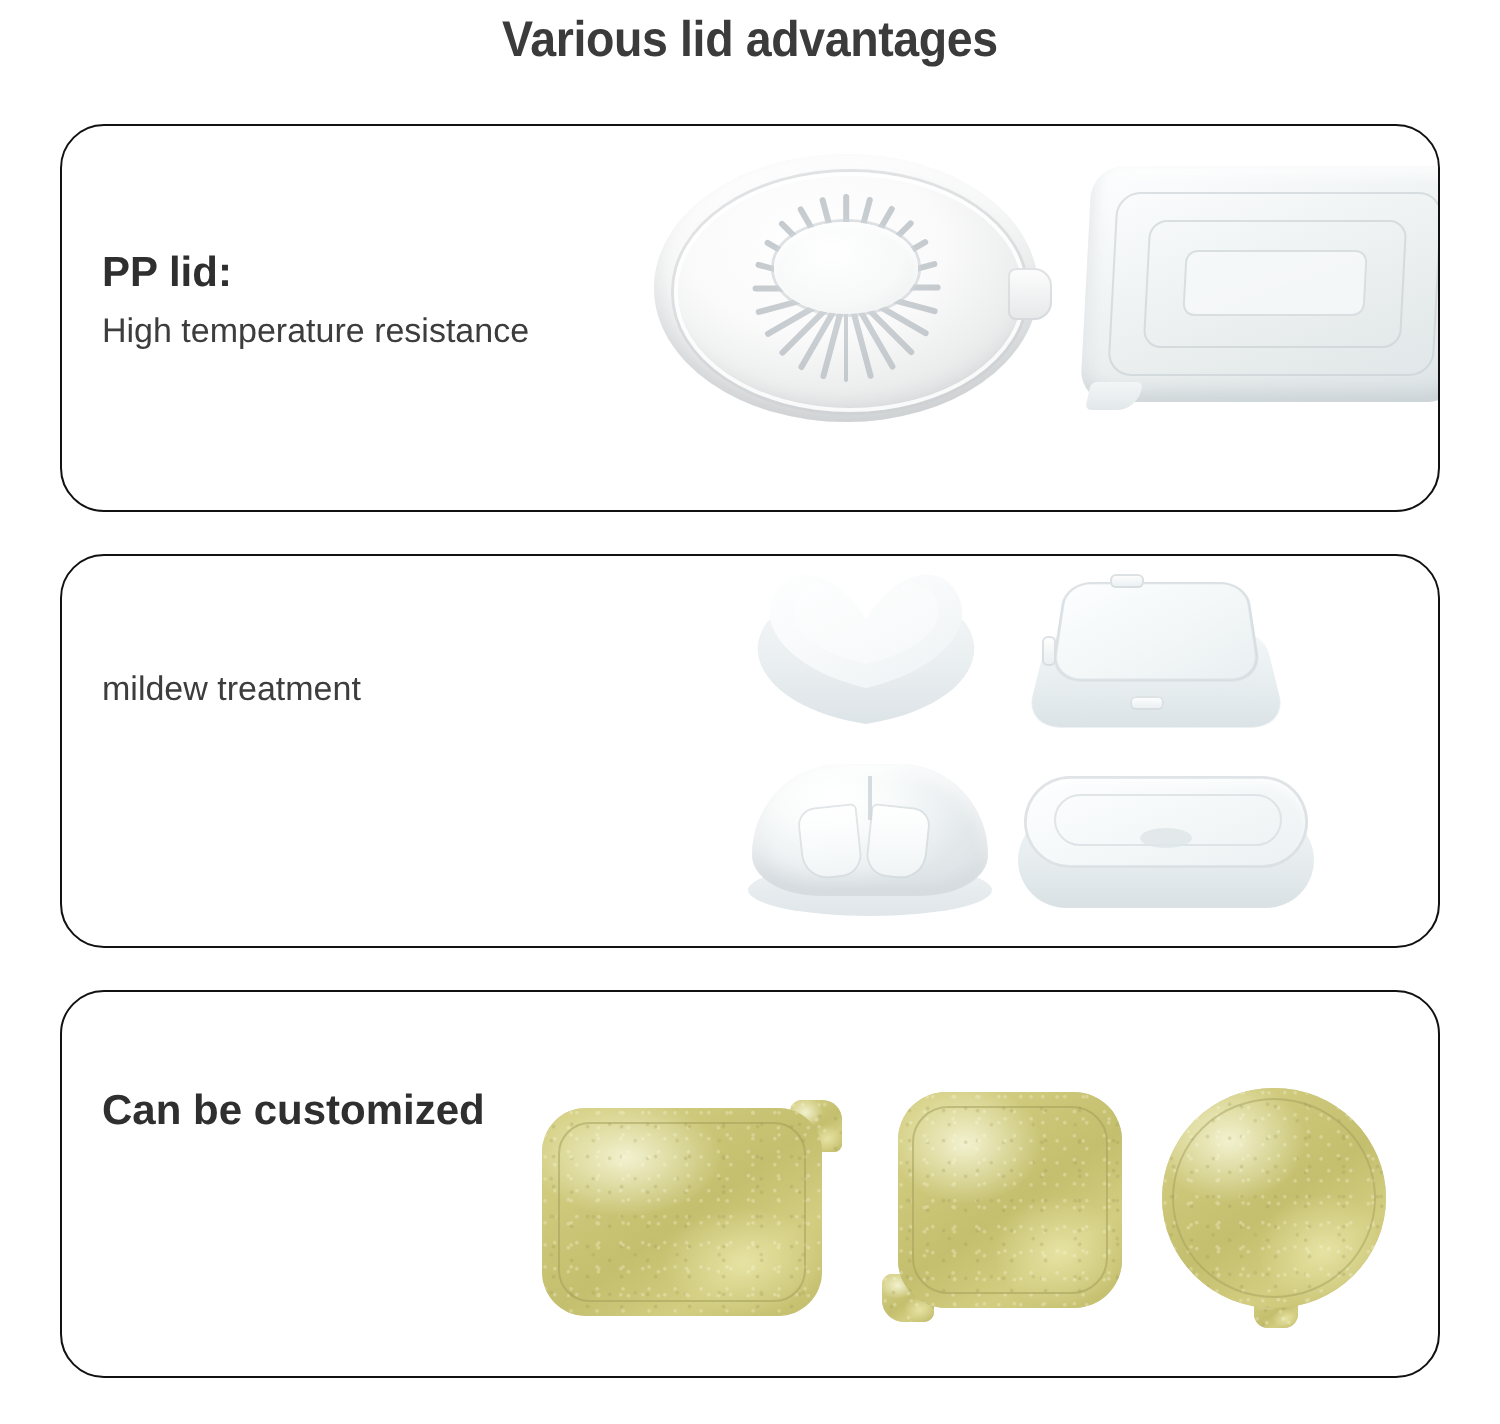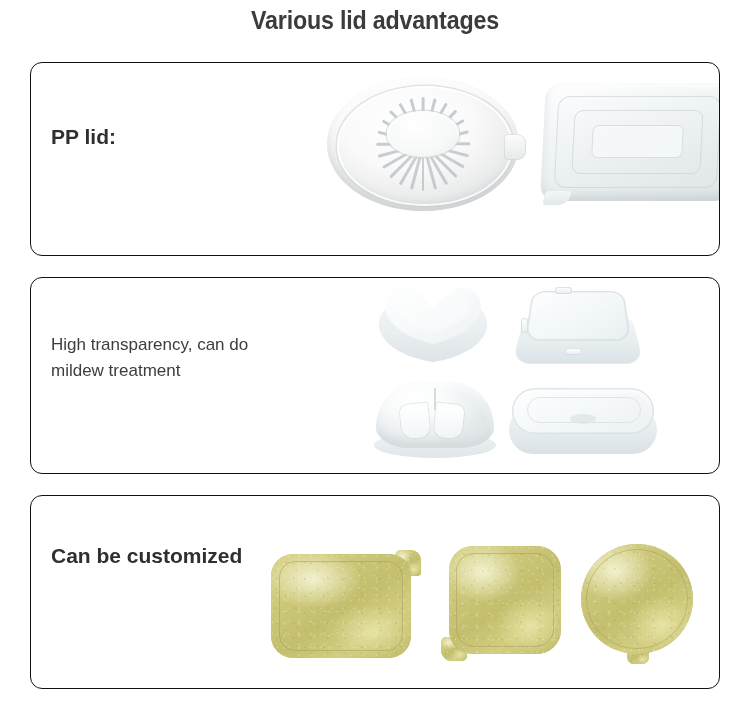--- a/index.html
+++ b/index.html
@@ -30,21 +30,21 @@
     transform: scaleX(0.93);
   }
 
   
   .card {
     position: absolute;
     left: 30px;
     width: 690px;
     box-sizing: border-box;
     border: 1.3px solid #111111;
-    border-radius: 12px;
+    border-radius: 22px;
     background: #ffffff;
     overflow: hidden;
   }
   #card-pp { top: 62px;  height: 194px; }
   #card-pe { top: 277px; height: 197px; }
   #card-cf { top: 495px; height: 194px; }
 
   .card-text {
     position: absolute;
     left: 20px;
@@ -394,20 +394,21 @@
 </style>
 </head>
 <body>
 
 <div class="page-title">Various lid advantages</div>
 
 <div class="card" id="card-pp">
 
   <div class="card-text" id="txt-pp">
     <div class="card-title">PP lid:</div>
+    <div class="card-desc">High temperature resistance</div>
   </div>
 
   <div class="stage">
 
     <div class="obj pp-round">
       <div class="disc"></div>
       <div class="rim"></div>
       <div class="ribs">
         <div class="rib" style="transform:rotate(0deg)"></div>
         <div class="rib" style="transform:rotate(15deg)"></div>
@@ -445,21 +446,20 @@
       <div class="ridge r3"></div>
       <div class="corner-tab"></div>
     </div>
 
   </div>
 </div>
 
 <div class="card" id="card-pe">
 
   <div class="card-text" id="txt-pe">
-    <div class="card-desc">High transparency, can do</div>
     <div class="card-desc">mildew treatment</div>
   </div>
 
   <div class="stage" style="left:320px; width:370px;">
 
     <div class="obj pe-heart">
       <div class="hbase"></div>
       <div class="htop"></div>
       <div class="hinner"></div>
     </div>

